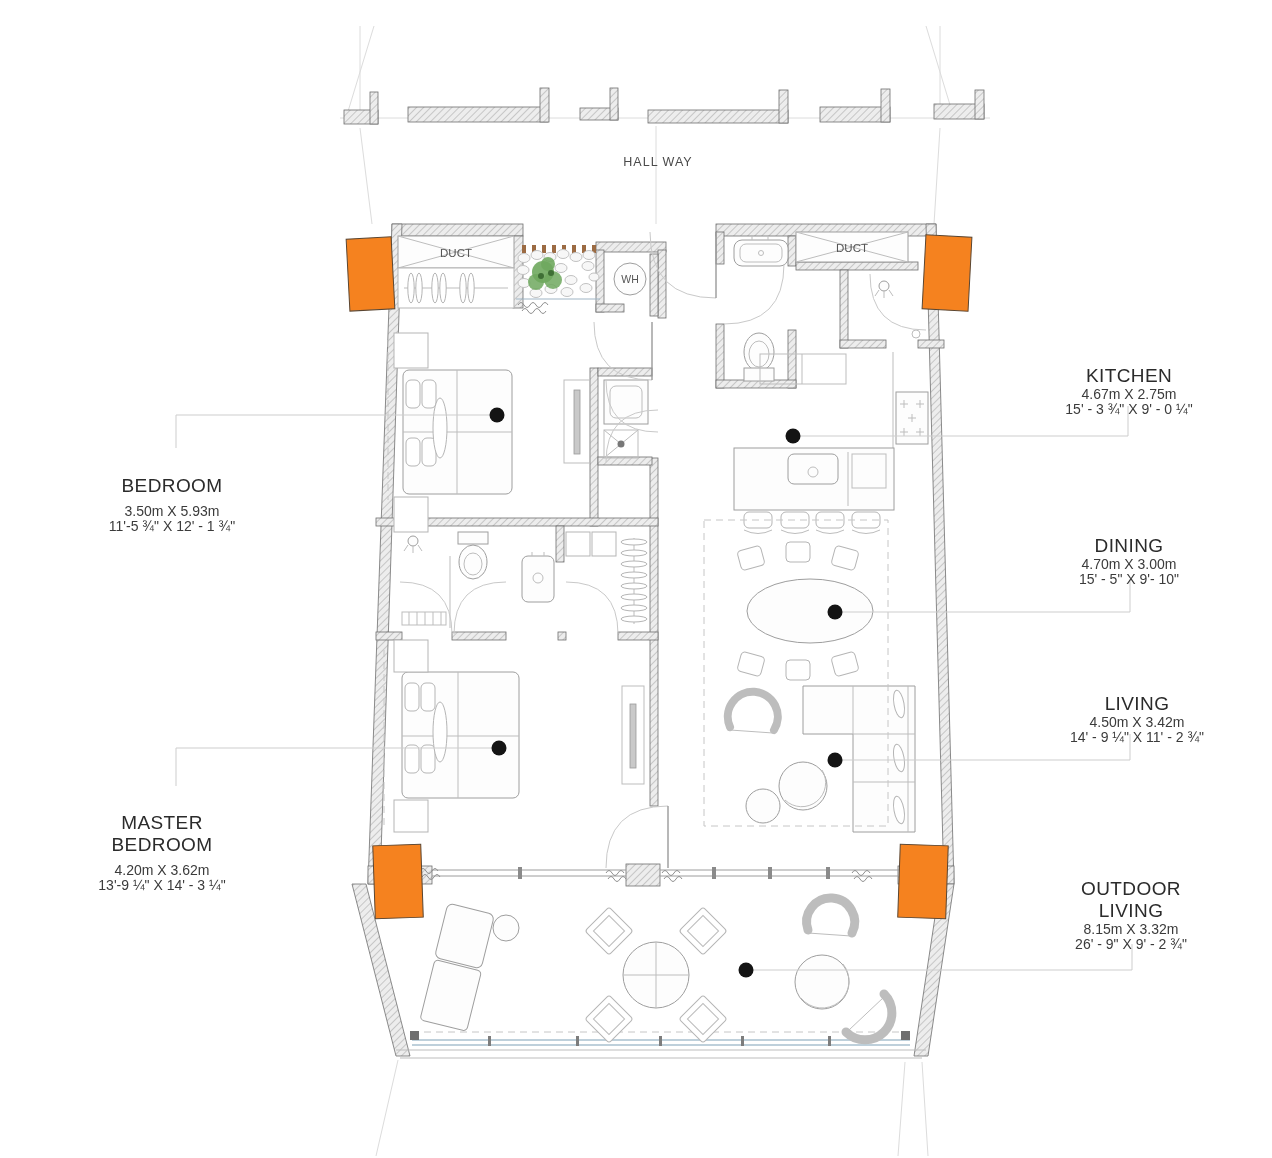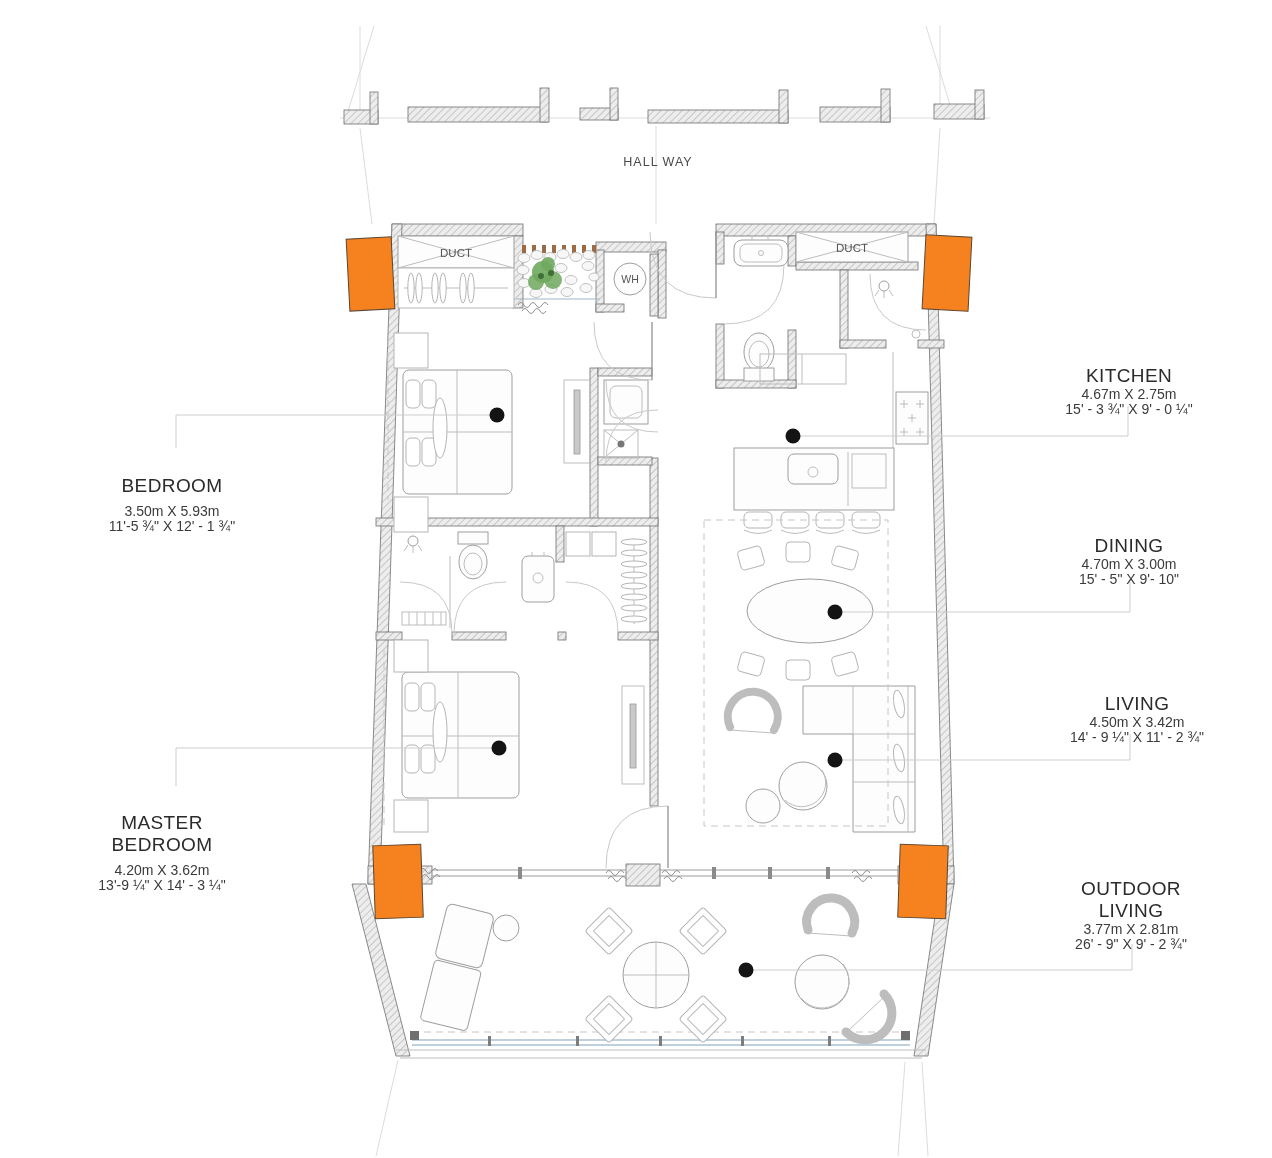--- a/index.html
+++ b/index.html
@@ -496,17 +496,17 @@
 
 <div class="room-label" style="left:1048px;top:670px;width:178px;">
   <div class="rl-title">LIVING</div>
   <div class="rl-dim">4.50m X 3.42m</div>
   <div class="rl-dim">14' - 9 ¼"  X 11' - 2 ¾"</div>
 </div>
 
 <div class="room-label" style="left:1042px;top:855px;width:178px;">
   <div class="rl-title">OUTDOOR</div>
   <div class="rl-title">LIVING</div>
-  <div class="rl-dim">3.77m X 2.81m</div>
+  <div class="rl-dim">8.15m X 3.32m</div>
   <div class="rl-dim">26' - 9" X 9' - 2 ¾"</div>
 </div>
 
 </div>
 
 </body></html>

